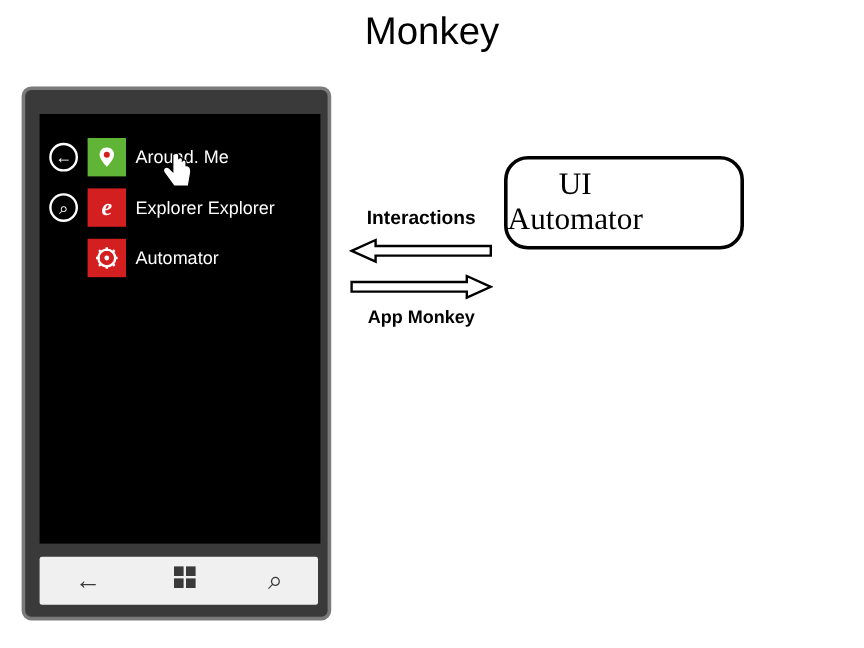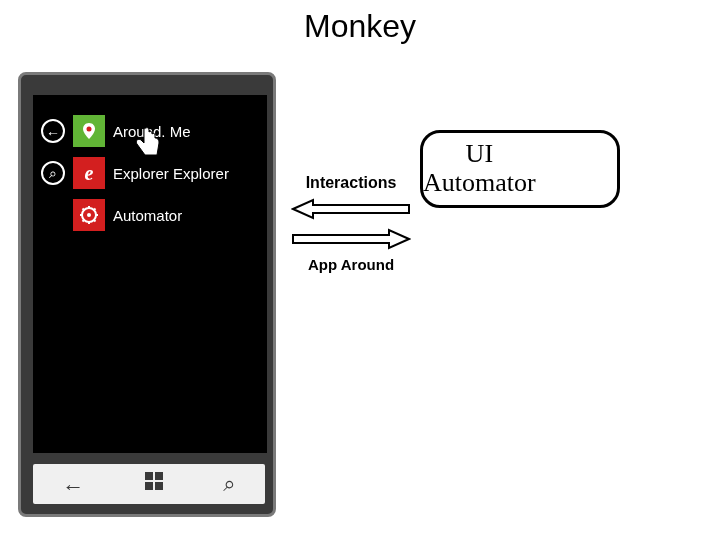--- a/index.html
+++ b/index.html
@@ -213,21 +213,21 @@
 <div class="arrow-group">
   <div class="label-top">Interactions</div>
   <div class="arrows">
     <svg width="120" height="22">
       <polygon points="2,11 22,2 22,7 118,7 118,15 22,15 22,20" fill="#fff" stroke="#000" stroke-width="2"></polygon>
     </svg>
     <svg width="120" height="22">
       <polygon points="118,11 98,2 98,7 2,7 2,15 98,15 98,20" fill="#fff" stroke="#000" stroke-width="2"></polygon>
     </svg>
   </div>
-  <div class="label-bot">App Around</div>
+  <div class="label-bot">App Monkey</div>
 </div>
 
 <div class="automator">
   <div>
     <div>UI</div>
     <div>Automator</div>
   </div>
 </div>
 
 </body></html>

